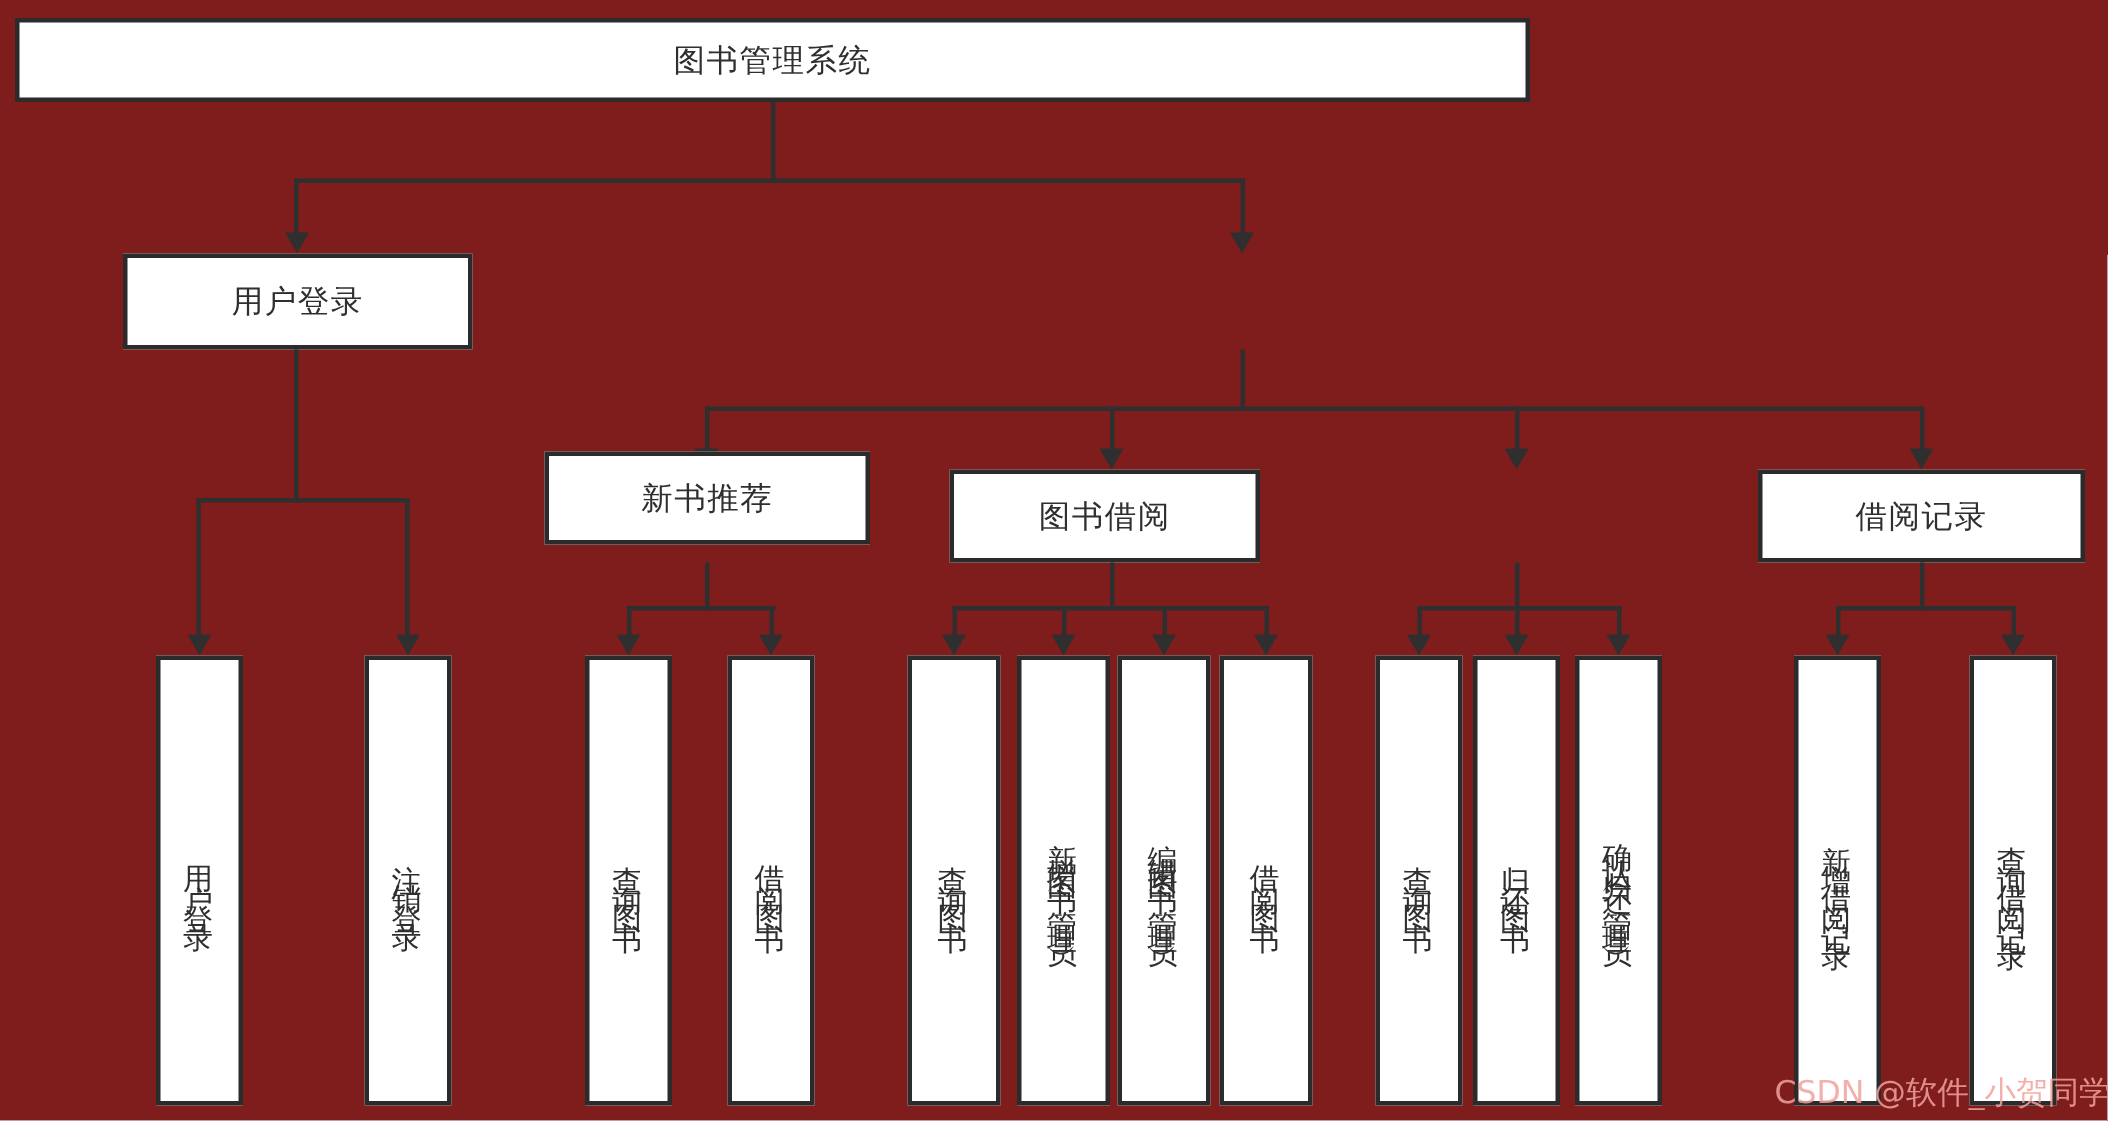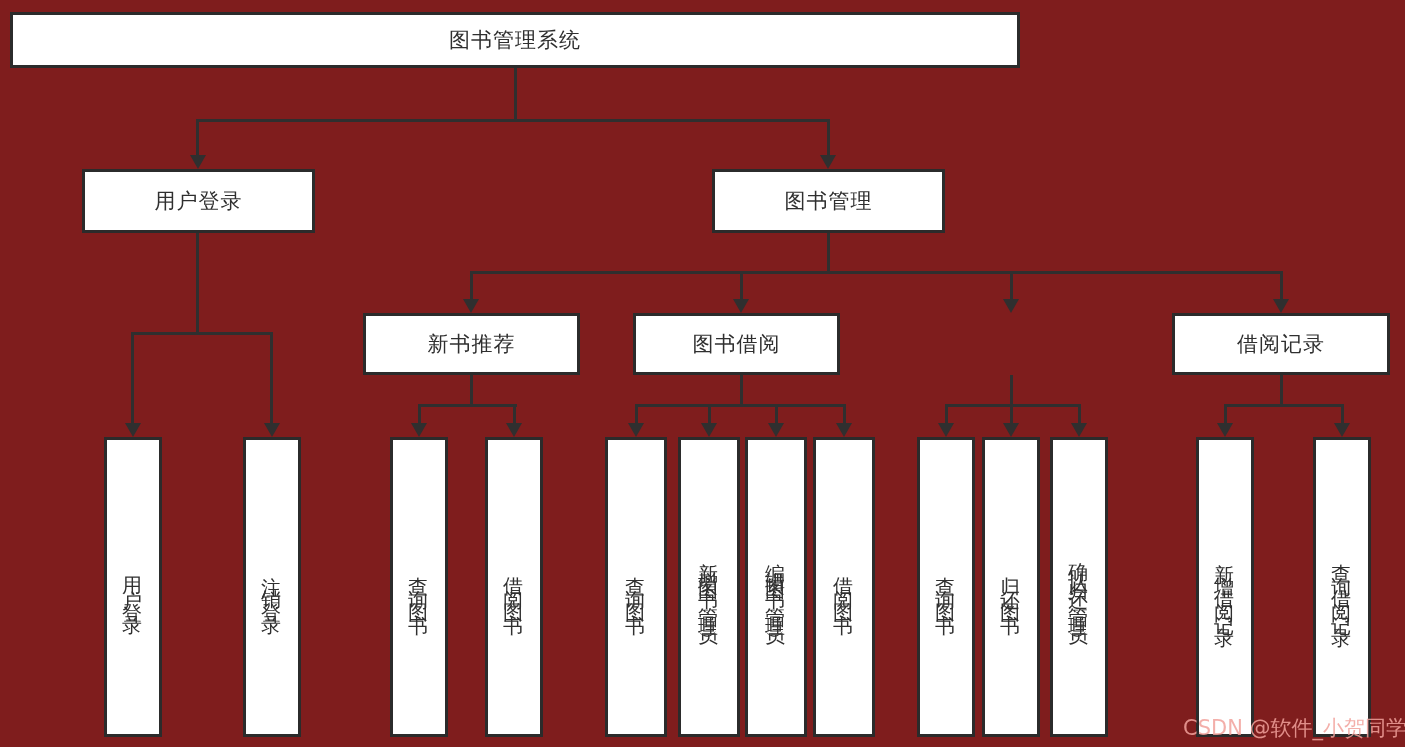--- a/index.html
+++ b/index.html
@@ -29,43 +29,40 @@
   <div class="vline" style="left:514px;top:68px;height:53px;"></div>
   <div class="hline" style="left:196px;top:119px;width:634px;"></div>
   <div class="vline" style="left:196px;top:119px;height:38px;"></div>
   <div class="arrow" style="left:190px;top:155px;"></div>
   <div class="vline" style="left:827px;top:119px;height:38px;"></div>
   <div class="arrow" style="left:820px;top:155px;"></div>
 
   <div class="hbox" style="left:82px;top:169px;width:233px;height:64px;">
     <span>用户登录</span>
   </div>
-  <div class="hbox" style="left:712px;top:169px;width:233px;height:64px;">
-    <span>图书管理</span>
-  </div>
 
   <div class="vline" style="left:196px;top:233px;height:102px;"></div>
   <div class="hline" style="left:131px;top:332px;width:142px;"></div>
   <div class="vline" style="left:131px;top:332px;height:92px;"></div>
   <div class="arrow" style="left:125px;top:423px;"></div>
   <div class="vline" style="left:270px;top:332px;height:92px;"></div>
   <div class="arrow" style="left:264px;top:423px;"></div>
 
   <div class="vline" style="left:827px;top:233px;height:40px;"></div>
   <div class="hline" style="left:470px;top:271px;width:812px;"></div>
   <div class="vline" style="left:470px;top:271px;height:30px;"></div>
   <div class="arrow" style="left:463px;top:299px;"></div>
   <div class="vline" style="left:740px;top:271px;height:30px;"></div>
   <div class="arrow" style="left:733px;top:299px;"></div>
   <div class="vline" style="left:1010px;top:271px;height:30px;"></div>
   <div class="arrow" style="left:1003px;top:299px;"></div>
   <div class="vline" style="left:1280px;top:271px;height:30px;"></div>
   <div class="arrow" style="left:1273px;top:299px;"></div>
 
-  <div class="hbox" style="left:363px;top:313px;width:217px;height:62px;">
+  <div class="hbox" style="left:363px;top:301px;width:217px;height:62px;">
     <span>新书推荐</span>
   </div>
   <div class="hbox" style="left:633px;top:313px;width:207px;height:62px;">
     <span>图书借阅</span>
   </div>
   <div class="hbox" style="left:1172px;top:313px;width:218px;height:62px;">
     <span>借阅记录</span>
   </div>
 
   <div class="vline" style="left:470px;top:375px;height:32px;"></div>

